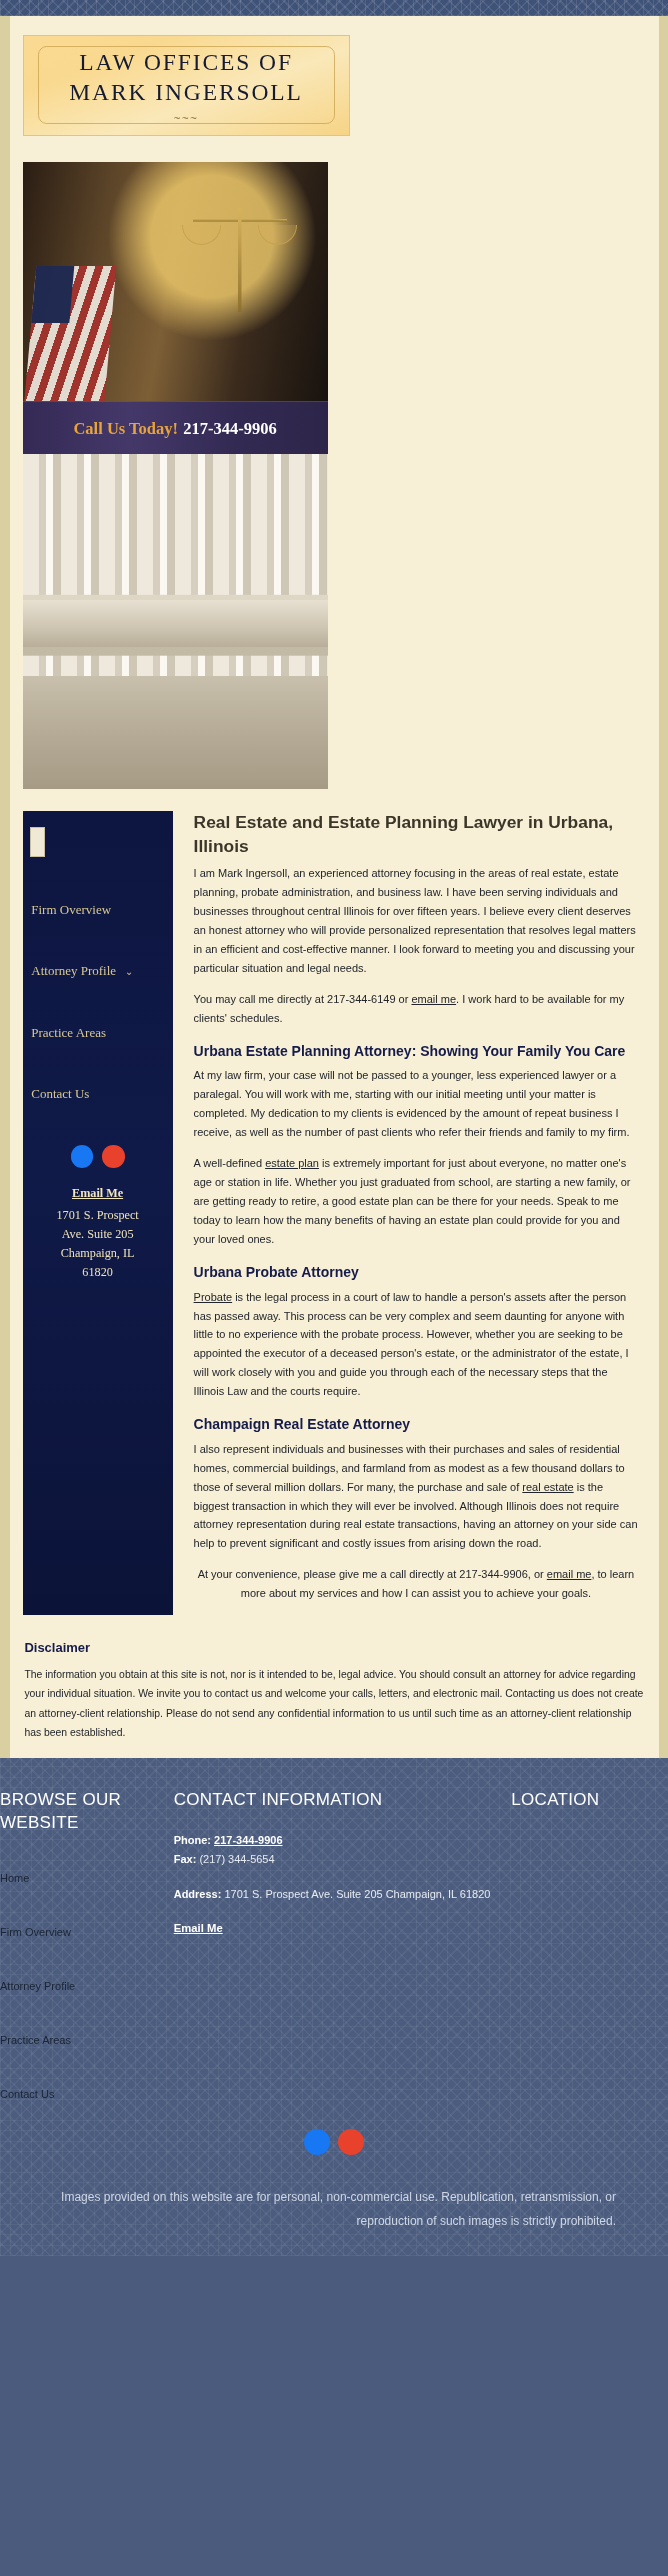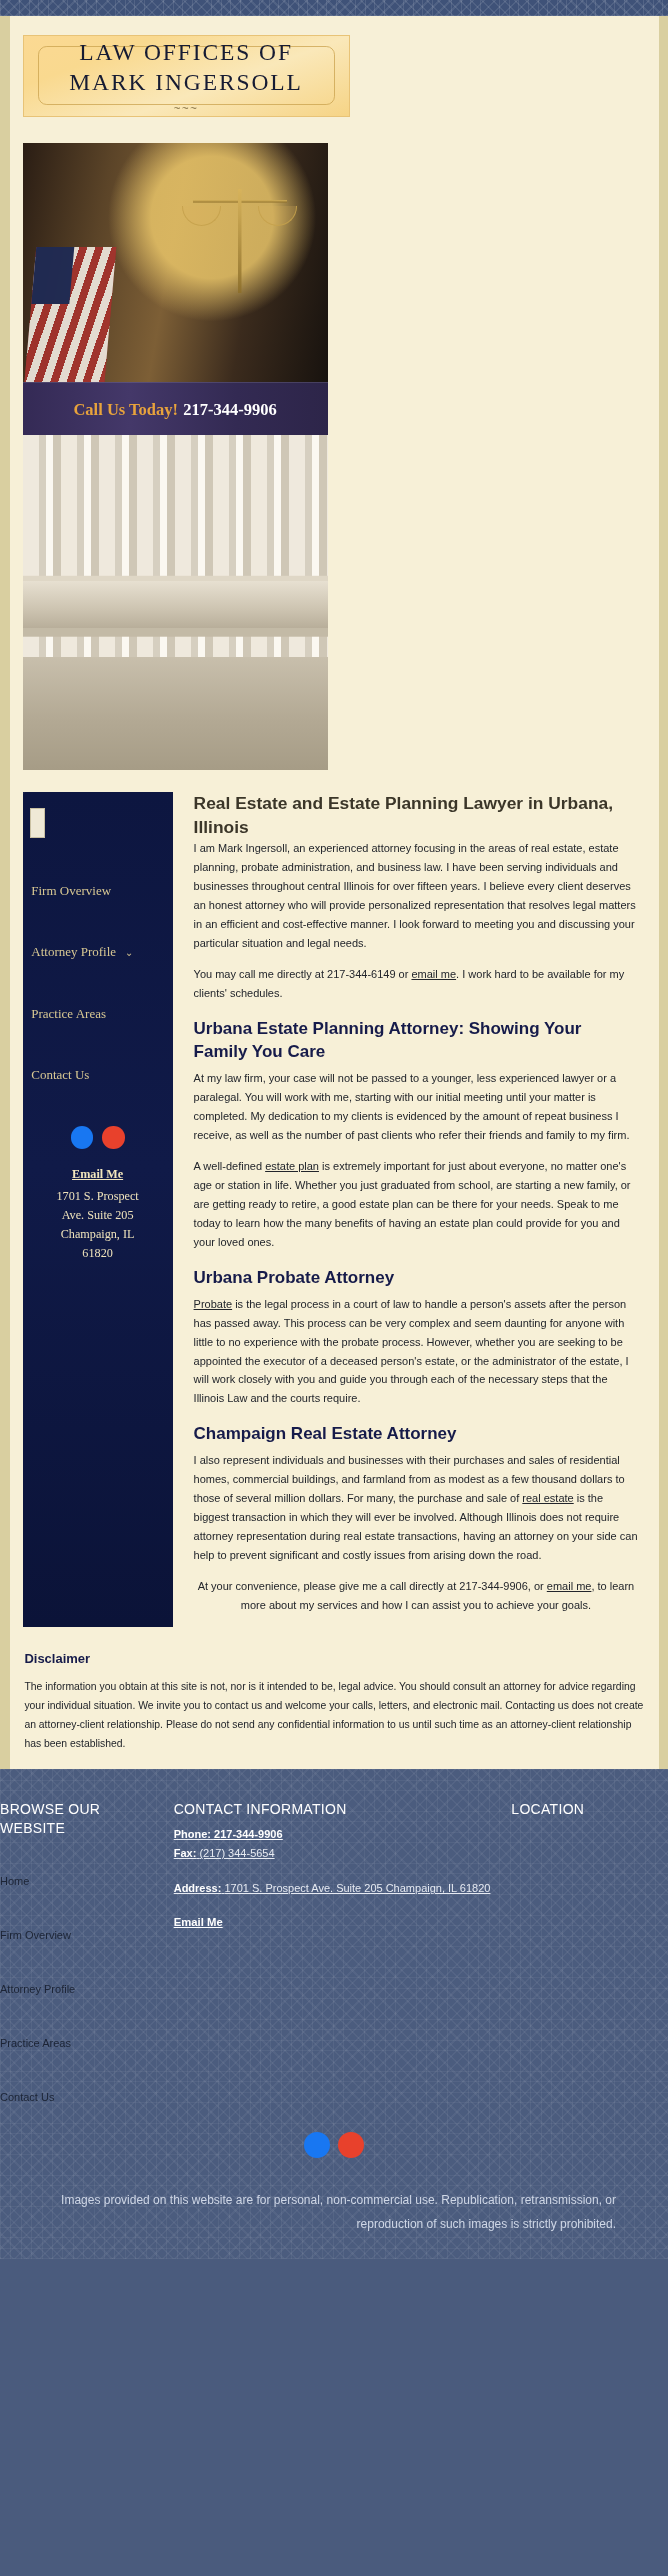--- a/index.html
+++ b/index.html
@@ -33,21 +33,21 @@
     margin: 0 8.7px 0 10.4px;
     background:#f7f0d7;
     padding-bottom: 15.7px;
     min-height: 8.7px;
   }
 
   
   .logo-zone { padding: 19px 0 0 12.2px; }
   .logo {
     width: 327px;
-    height: 82px;
+    height: 101px;
     background: linear-gradient(160deg,#fbd993 0%, #f9d98f 25%, #fae8b9 60%, #f6d486 100%);
     border:0.9px solid #e8c377;
     position:relative;
     display:flex;
     flex-direction:column;
     align-items:center;
     justify-content:center;
   }
   .logo::before{
     content:"";
@@ -181,31 +181,31 @@
     display:inline-block; font-weight:bold; color:#f3e7bd;
     text-decoration:underline; margin-bottom:3.5px;
   }
 
   
   .main{
     flex:1; padding: 0 21px 0 21px;
   }
   h1.page-title{
     font-size:17.4px; line-height:1.35; color:#3b3629; font-weight:bold;
-    margin-bottom:0;
+    margin-bottom:6px;
   }
   .main p{
     font-size:11px; line-height:1.72; color:#22252b; margin-bottom:12.2px;
     text-align:left;
   }
   .main p a, .inline-link{
     color:#22252b; text-decoration:underline;
   }
   h2.sect{
-    font-size:17px; line-height:1.4; color:#161b4a; font-weight:bold;
+    font-size:14px; line-height:1.4; color:#161b4a; font-weight:bold;
     margin: 14px 0 5.2px 0;
   }
   p.centered{ text-align:center; }
 
   
   .disclaimer{ margin: 24.4px 12.2px 0 14px; }
   .disclaimer h2{
     font-size:13px; color:#161b4a; font-weight:bold; margin-bottom:10.4px;
   }
   .disclaimer p{ font-size:10.4px; line-height:1.85; color:#22252b; }
@@ -219,29 +219,29 @@
       repeating-linear-gradient(0deg, rgba(255,255,255,0.05) 0 0.9px, rgba(0,0,0,0) 0.9px 10.4px),
       repeating-linear-gradient(45deg, rgba(255,255,255,0.05) 0 1.7px, rgba(0,0,0,0) 1.7px 8.7px),
       repeating-linear-gradient(-45deg, rgba(255,255,255,0.05) 0 1.7px, rgba(0,0,0,0) 1.7px 8.7px);
     padding: 31px 0 0 0;
   }
   .footer-cols{ display:flex; padding: 0 8.7px 0 0; }
   .fc1{ width:165px; flex:0 0 165px; padding-left:0px; }
   .fc2{ flex:1; padding-left:8.7px;}
   .fc3{ width:148px; flex:0 0 148px; }
   .f-head{
-    color:#ffffff; font-size:14px; letter-spacing:0.3px; line-height:1.35;
-    margin-bottom:6px;
+    color:#ffffff; font-size:17px; letter-spacing:0.3px; line-height:1.35;
+    margin-bottom:19px;
   }
   .f-link{
     display:block; color:#1c2435; font-size:11px; line-height:2.0;
     text-decoration:none;
     margin-top:32px;
   }
-  .f-line{ color:#e6eaf2; font-size:11px; line-height:1.75;text-decoration:underline; }
+  .f-line{ color:#e6eaf2; font-size:11px; line-height:1.75; }
   .f-line b{ color:#ffffff; }
   .f-line .u{ text-decoration:underline; font-weight:bold; color:#ffffff;}
   .f-email{
     display:inline-block; margin-top:17.4px; color:#ffffff; font-weight:bold;
     font-size:11.3px; text-decoration:underline;
   }
   .f-social{ display:flex; gap:8.7px; justify-content:center; margin:24.4px 0 0 0; }
   .f-social .dot{ width:26px; height:26px; }
   .legal{
     text-align:right; color:#cfd7e6; font-size:12px; line-height:2.0;

